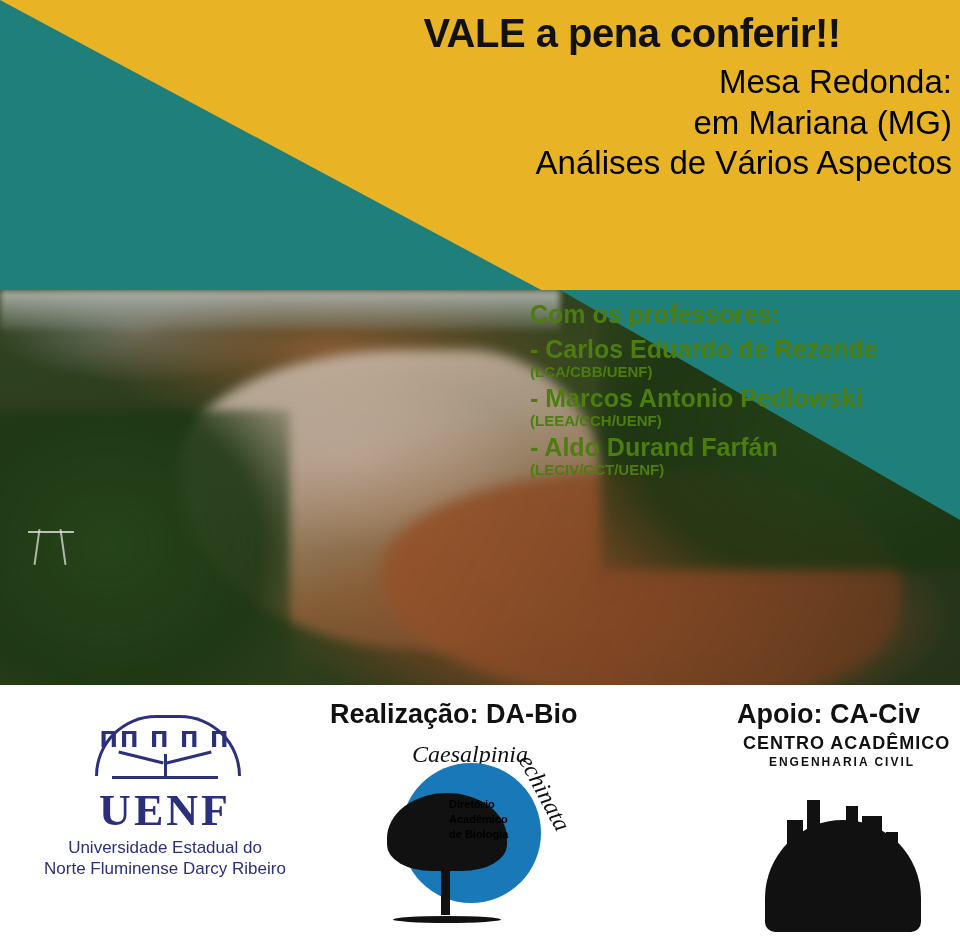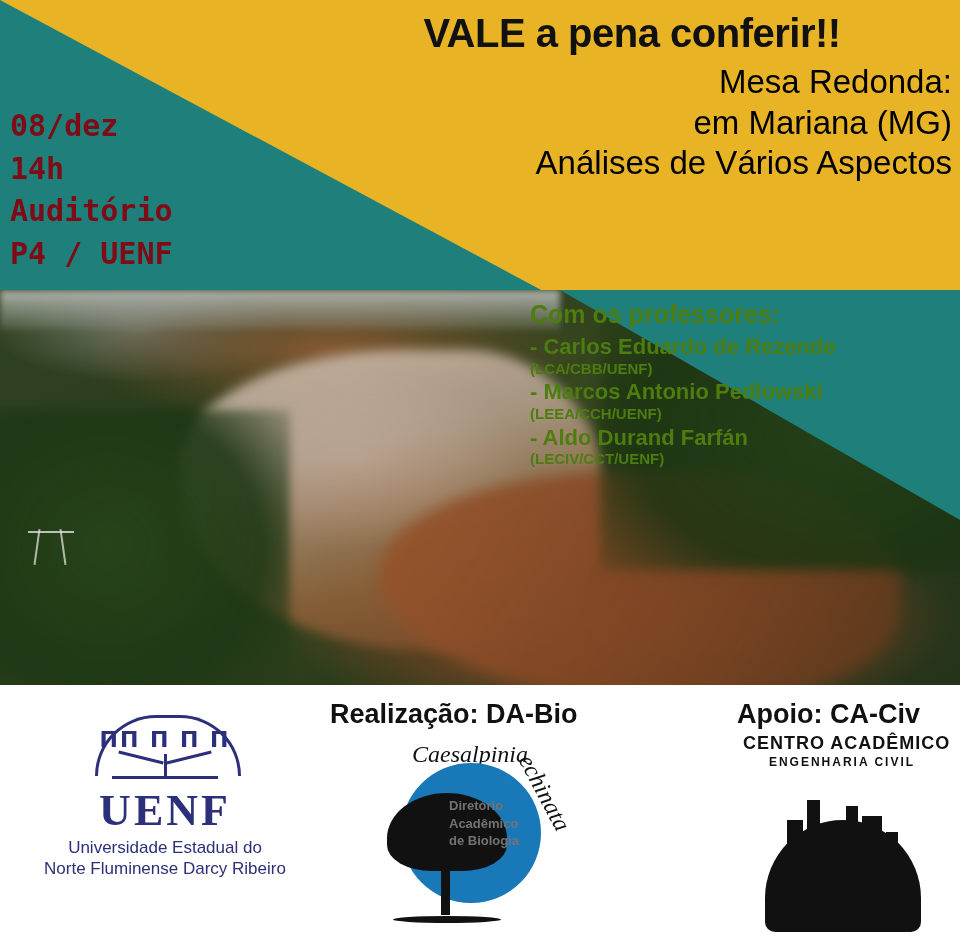--- a/index.html
+++ b/index.html
@@ -193,21 +193,21 @@
     text-align: left;
     color: #4d7c0f;
     z-index: 5;
   }
   .speakers .label {
     font-size: 25px;
     font-weight: bold;
     margin-bottom: 6px;
   }
   .speaker-name {
-    font-size: 22px;
+    font-size: 25px;
     font-weight: bold;
     line-height: 1.12;
   }
   .speaker-affil {
     font-size: 15px;
     font-weight: bold;
     line-height: 1.25;
     margin-bottom: 2px;
   }
 
@@ -379,22 +379,22 @@
     color: #111111;
     transform: rotate(62deg);
     transform-origin: right top;
     white-space: nowrap;
   }
   .dabio-text {
     position: absolute;
     left: 86px;
     top: 62px;
     width: 96px;
-    color: #737373;
-    font-size: 13px;
+    color: #000000;
+    font-size: 11px;
     font-weight: bold;
     line-height: 1.35;
     text-align: left;
     z-index: 3;
   }
 
   
   .caciv-logo {
     position: absolute;
     left: 735px;
@@ -437,26 +437,20 @@
   .b6 { left: 151px; width: 12px; height: 30px; }
 </style>
 </head>
 <body>
 
 <div id="poster">
 
   <div class="banner">
     <div class="banner-teal-2"></div>
 
-    <div class="event-info">
-      <div>08/dez</div>
-      <div>14h</div>
-      <div>Auditório</div>
-      <div>P4 / UENF</div>
-    </div>
 
     <div class="headline">
       <div class="main-title">VALE a pena conferir!!</div>
       <div class="sub">
         <div>Mesa Redonda:</div>
         <div>em Mariana (MG)</div>
         <div>Análises de Vários Aspectos</div>
       </div>
     </div>
   </div>

